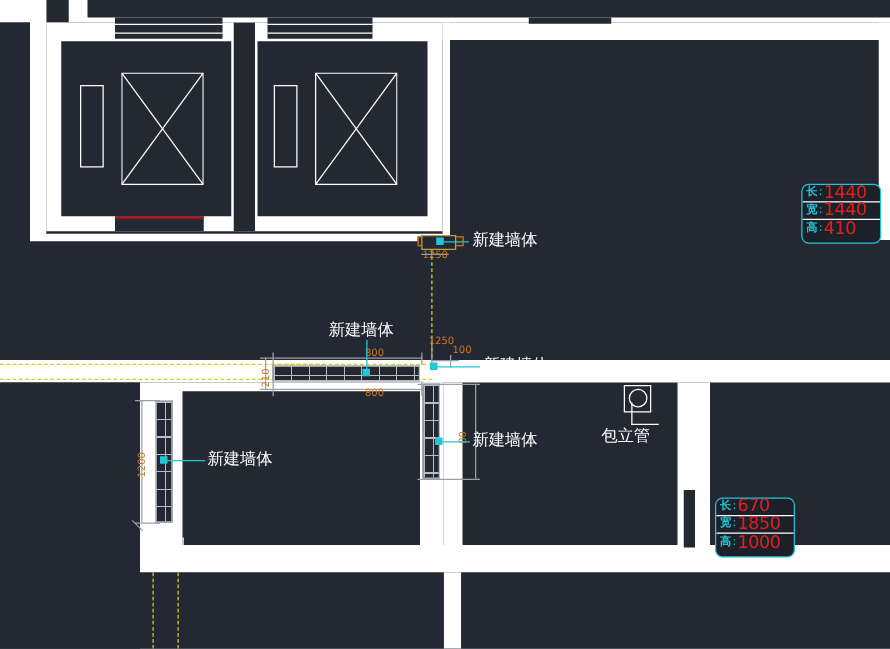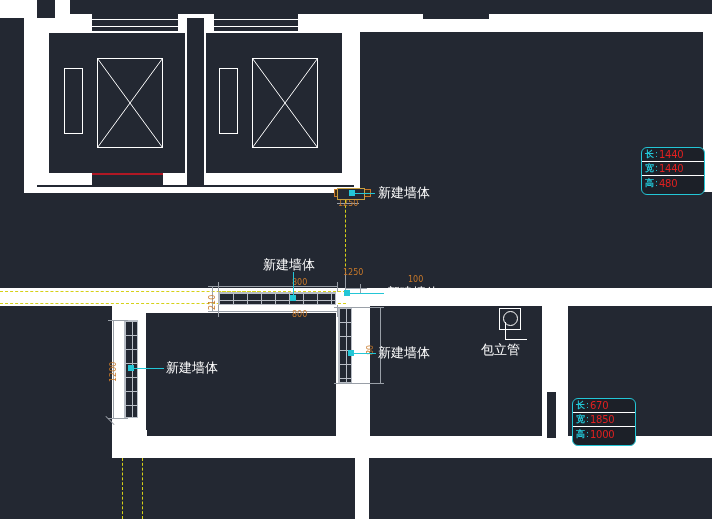--- a/index.html
+++ b/index.html
@@ -113,21 +113,21 @@
     flex: none;
   }
   .info-sep {
     color: #23c6d6;
     font-size: 9px;
     line-height: 9px;
     margin-right: 1px;
   }
   .info-val {
     color: #e02020;
-    font-size: 10px;
+    font-size: 14px;
     line-height: 11px;
     letter-spacing: -0.3px;
   }
 
   
   .pipe-box {
     position: absolute;
     border: 1px solid #ffffff;
     background: #232832;
     box-sizing: border-box;
@@ -260,21 +260,21 @@
   <div class="abs dim-line" style="left:108px; top:418px; width:20px; height:1px;"></div>
   <span class="abs dim-text vert" style="left:109px; top:382px;">1200</span>
 
   <div class="abs dim-line" style="left:380px; top:307px; width:1px; height:76px;"></div>
   <div class="abs dim-line" style="left:334px; top:307px; width:50px; height:1px;"></div>
   <div class="abs dim-line" style="left:334px; top:383px; width:50px; height:1px;"></div>
   <span class="abs dim-text vert" style="left:366px; top:355px;">80</span>
 
   <div class="abs dim-line" style="left:345px; top:272px; width:1px; height:18px;"></div>
   <span class="abs dim-text" style="left:343px; top:268px;">1250</span>
-  <span class="abs dim-text" style="left:362px; top:275px;margin-left:46px;">100</span>
+  <span class="abs dim-text" style="left:362px; top:275px;">100</span>
   <div class="abs dim-line" style="left:360px; top:284px; width:1px; height:10px;"></div>
   <div class="abs dim-line" style="left:345px; top:288px; width:22px; height:1px;"></div>
 
   <div class="abs dim-line" style="left:337px; top:203px; width:22px; height:1px;"></div>
   <span class="abs dim-text" style="left:338px; top:199px;">1250</span>
   <div class="abs grip-orange" style="left:334px; top:189px;"></div>
   <div class="abs grip-orange" style="left:363px; top:189px;"></div>
   <div class="abs" style="left:337px; top:188px; width:28px; height:12px; border:1px solid #c8a040; box-sizing:border-box; background:#232832;"></div>
 
   <div class="abs grip" style="left:349px; top:190px;"></div>
@@ -310,21 +310,21 @@
       <span class="info-val">1440</span>
     </div>
     <div class="info-row">
       <span class="info-key">宽</span>
       <span class="info-sep">:</span>
       <span class="info-val">1440</span>
     </div>
     <div class="info-row">
       <span class="info-key">高</span>
       <span class="info-sep">:</span>
-      <span class="info-val">480</span>
+      <span class="info-val">410</span>
     </div>
   </div>
 
   <div class="info-box" style="left:572px; top:398px; width:62px; height:46px;">
     <div class="info-row">
       <span class="info-key">长</span>
       <span class="info-sep">:</span>
       <span class="info-val">670</span>
     </div>
     <div class="info-row">

